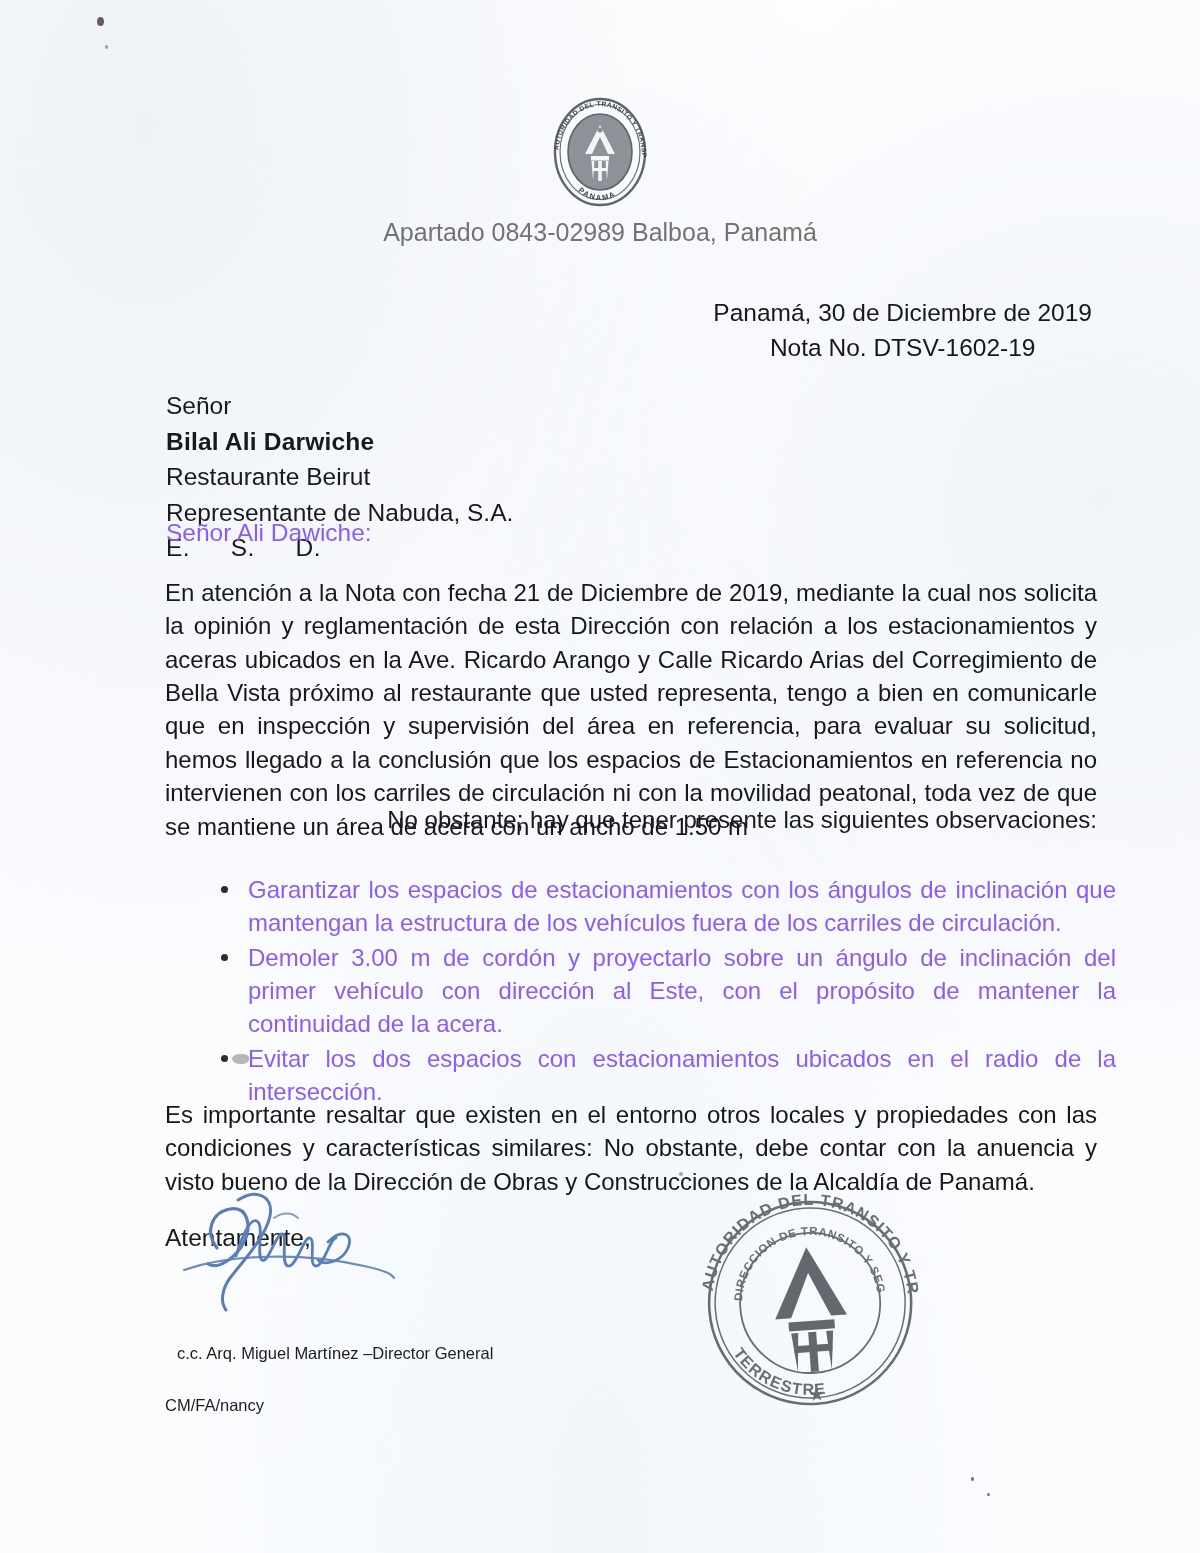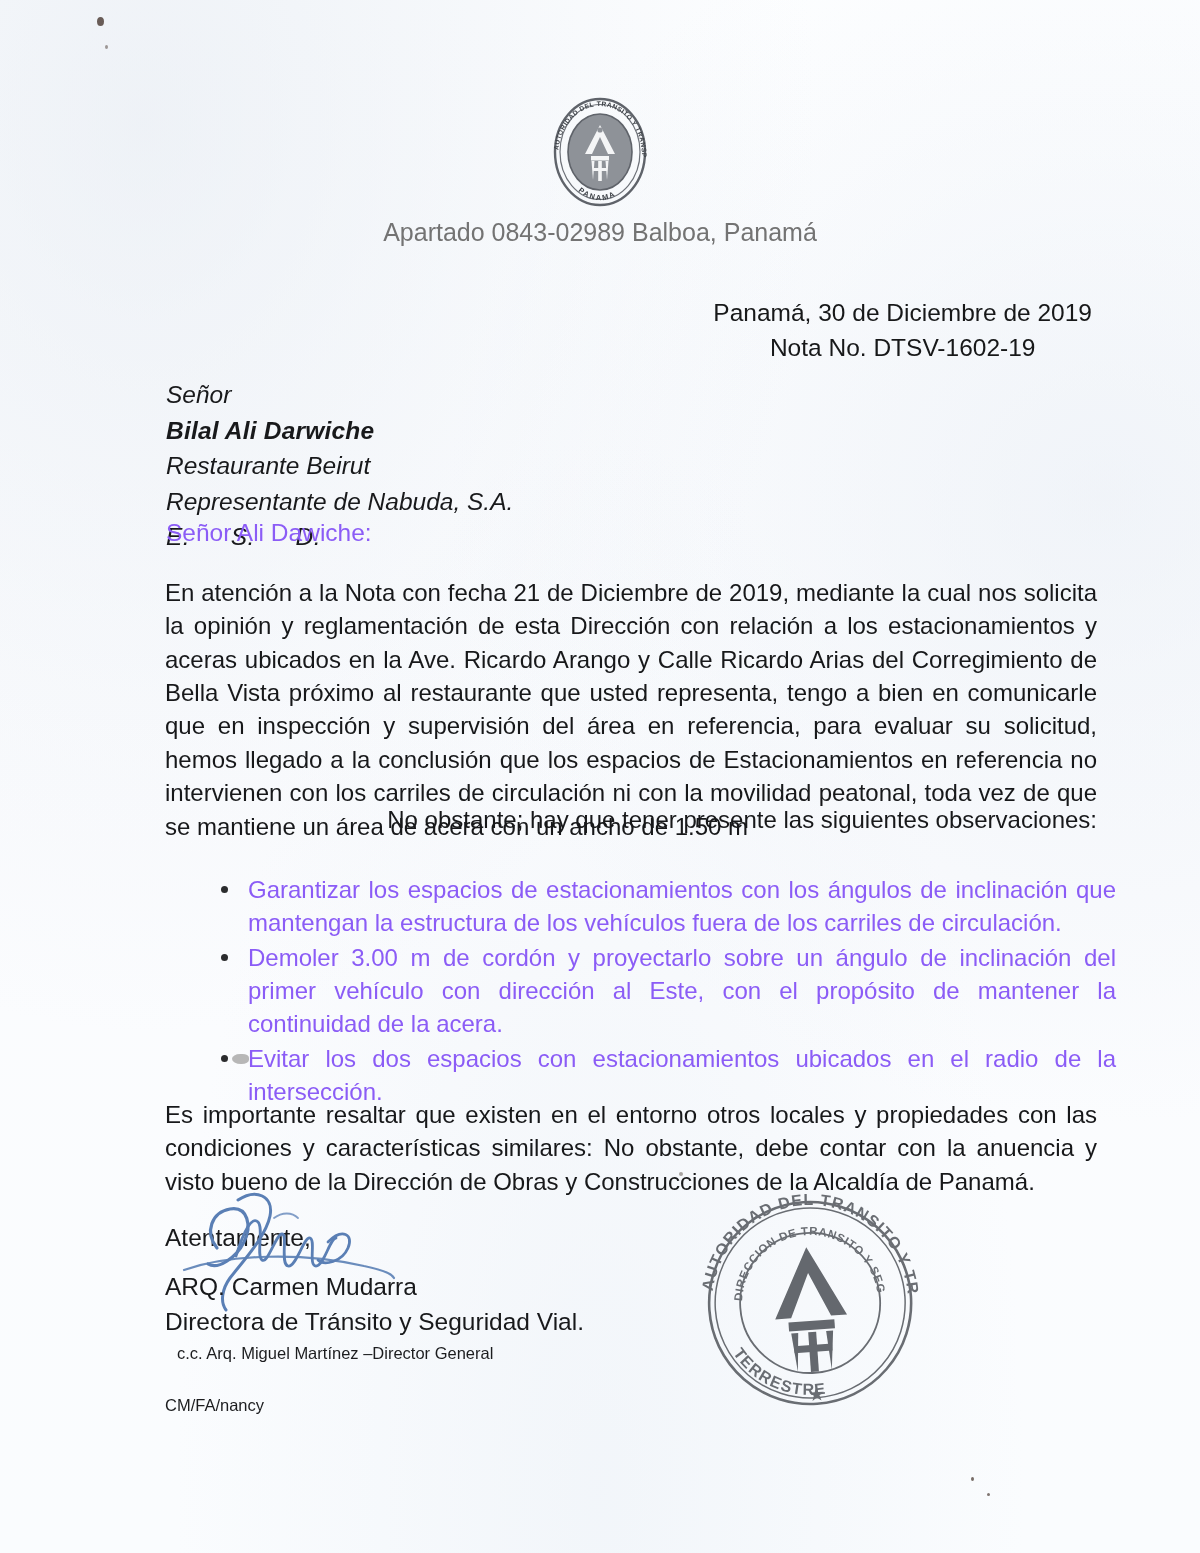--- a/index.html
+++ b/index.html
@@ -75,25 +75,24 @@
     text-align: center;
     font-size: 24.5px;
     line-height: 1.42;
     color: #171819;
   }
 
   
   #addressee-block {
     position: absolute;
     left: 166px;
-    top: 377px;
+    top: 388px;
     font-size: 24.5px;
     line-height: 1.45;
     color: #18191b;
-    font-style: italic;
   }
   #addressee-name {
     font-weight: bold;
     letter-spacing: 0.2px;
   }
   .esd-row { letter-spacing: 0.5px; }
   .esd-row span { display: inline-block; }
   .esd-gap { width: 26px; }
 
   #salutation {
@@ -298,24 +297,20 @@
         <path d="M 39 66 C 26 50 34 30 52 27 C 70 24 74 44 66 60 C 58 76 40 88 30 82" stroke-width="3.2"></path>
         <path d="M 60 18 C 78 6 96 14 92 34 C 88 54 66 78 52 96 C 44 107 42 120 48 128" stroke-width="3"></path>
         <path d="M 58 74 C 66 48 74 34 80 40 C 86 46 78 74 84 78 C 90 82 98 52 104 52 C 110 52 102 82 110 84 C 118 86 126 54 132 56 C 138 58 130 84 138 84 C 146 84 152 56 158 56" stroke-width="2.8"></path>
         <path d="M 150 60 C 164 46 176 52 170 66 C 164 80 146 84 140 78" stroke-width="2.8"></path>
         <path d="M 6 88 C 52 72 124 70 186 84 C 206 88 214 92 216 96" stroke-width="2.2" opacity="0.9"></path>
         <path d="M 96 36 C 104 30 114 30 120 36" stroke-width="1.8" opacity="0.75"></path>
       </g>
     </svg>
   </span>
 
-  <div id="signer-block">
-    <div>ARQ. Carmen Mudarra</div>
-    <div>Directora de Tránsito y Seguridad Vial.</div>
-  </div>
 
   <div id="cc-line">c.c. Arq. Miguel Martínez –Director General</div>
   <div id="typist-line">CM/FA/nancy</div>
 
   <span id="official-stamp">
     <svg width="240" height="232" viewBox="0 0 240 232" aria-hidden="true">
       <defs>
         <path id="stampOuterArc" d="M 22 118 A 98 98 0 0 1 218 118"></path>
         <path id="stampOuterArcLow" d="M 28 118 A 92 92 0 0 0 212 118"></path>
         <path id="stampInnerArc" d="M 52 118 A 68 68 0 0 1 188 118"></path>

